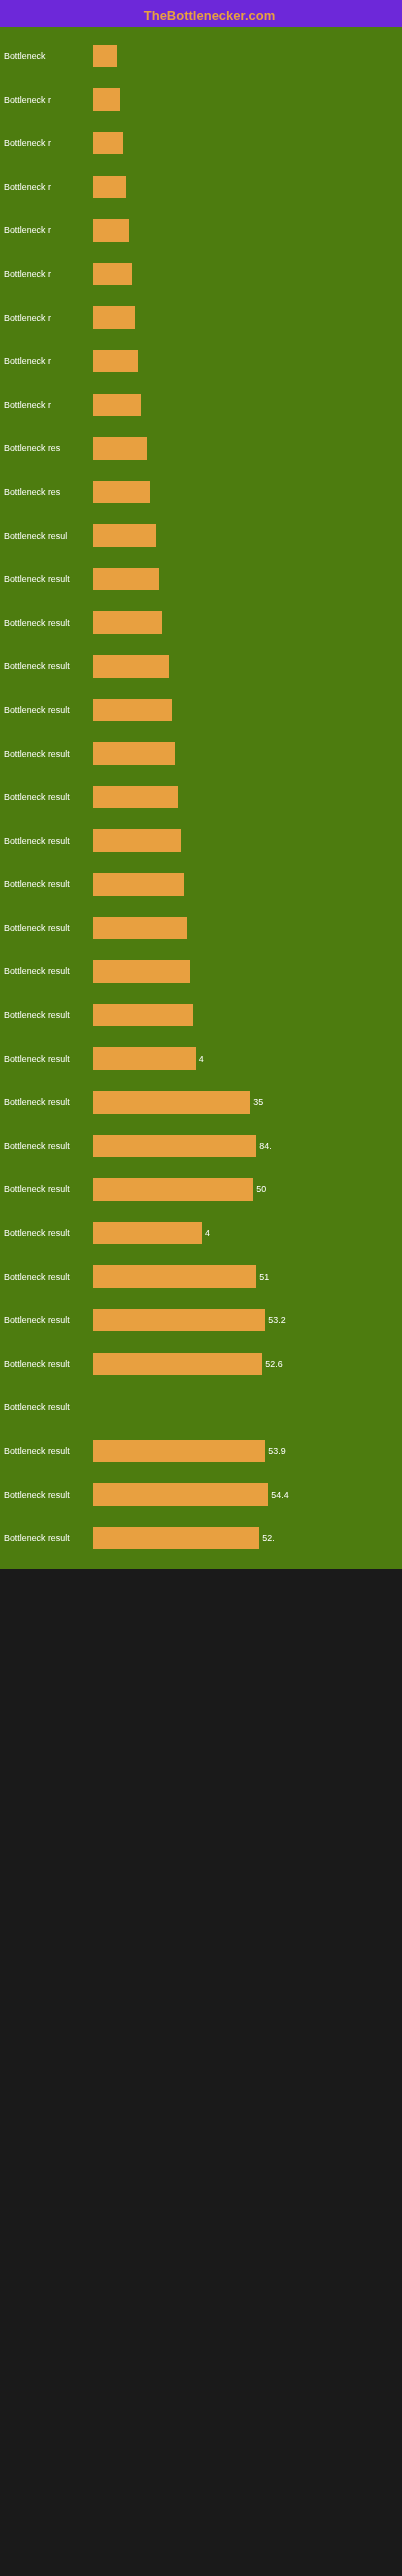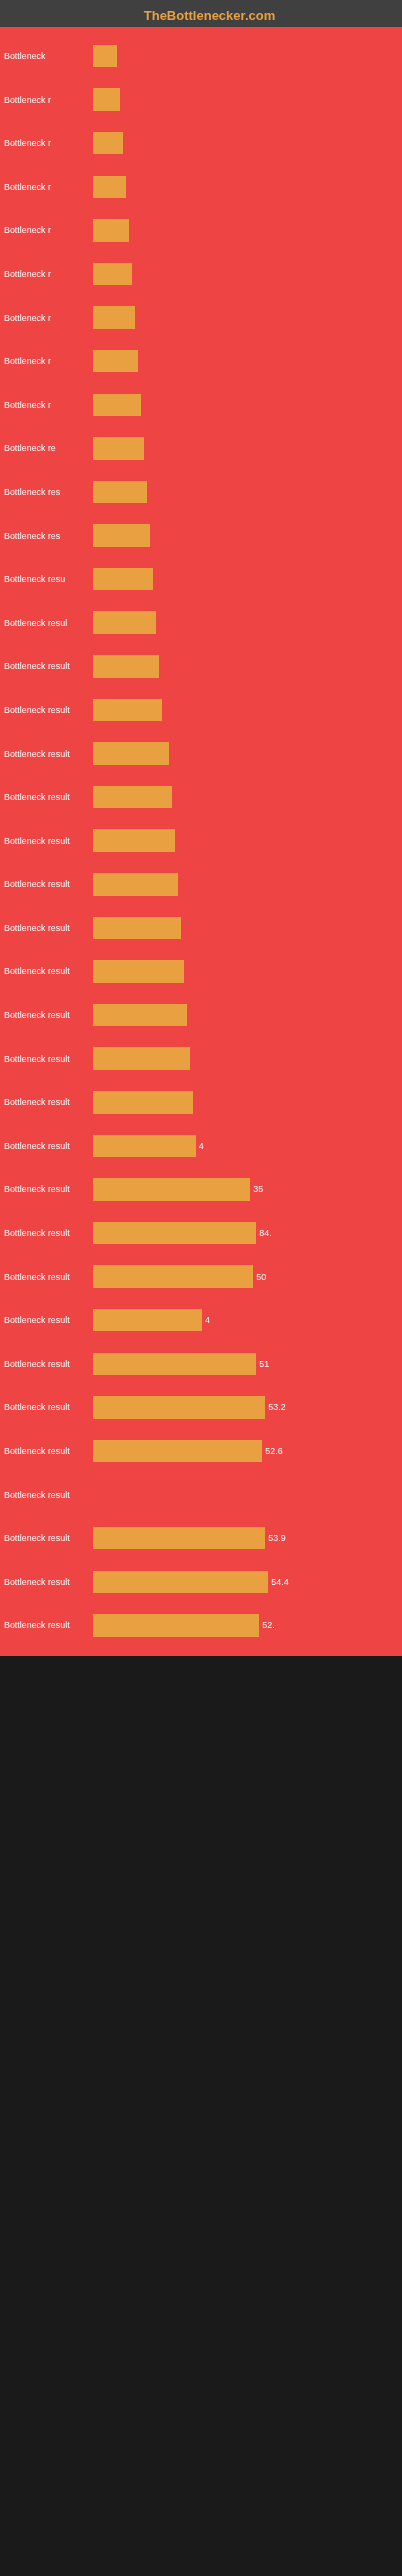--- a/index.html
+++ b/index.html
@@ -8,29 +8,29 @@
       font-family: Arial, sans-serif;
       width: 403px;
       min-height: 2576px;
       color: #fff;
     }
     .header {
       text-align: center;
       padding: 8px 0 4px 16px;
       font-size: 13px;
       color: #fff;
-      background: #404040;
+      background: #6d28d9;
     }
     .header span {
       color: #e8a040;
       font-weight: bold;
     }
     .chart-area {
       padding: 8px 8px 8px 4px;
-      background: #ef4444;
+      background: #4d7c0f;
     }
     .bar-row {
       display: flex;
       align-items: center;
       margin-bottom: 1.6px;
       height: 42px;
     }
     .bar-label {
       color: #fff;
       font-size: 8.9px;
@@ -122,41 +122,29 @@
         <div class="bar" style="width: 15%;"></div>
       </div>
     </div>
     <div class="bar-row">
       <div class="bar-label">Bottleneck r</div>
       <div class="bar-container">
         <div class="bar" style="width: 16%;"></div>
       </div>
     </div>
     <div class="bar-row">
-      <div class="bar-label">Bottleneck re</div>
-      <div class="bar-container">
-        <div class="bar" style="width: 17%;"></div>
-      </div>
-    </div>
-    <div class="bar-row">
       <div class="bar-label">Bottleneck res</div>
       <div class="bar-container">
         <div class="bar" style="width: 18%;"></div>
       </div>
     </div>
     <div class="bar-row">
       <div class="bar-label">Bottleneck res</div>
       <div class="bar-container">
         <div class="bar" style="width: 19%;"></div>
-      </div>
-    </div>
-    <div class="bar-row">
-      <div class="bar-label">Bottleneck resu</div>
-      <div class="bar-container">
-        <div class="bar" style="width: 20%;"></div>
       </div>
     </div>
     <div class="bar-row">
       <div class="bar-label">Bottleneck resul</div>
       <div class="bar-container">
         <div class="bar" style="width: 21%;"></div>
       </div>
     </div>
     <div class="bar-row">
       <div class="bar-label">Bottleneck result</div>

